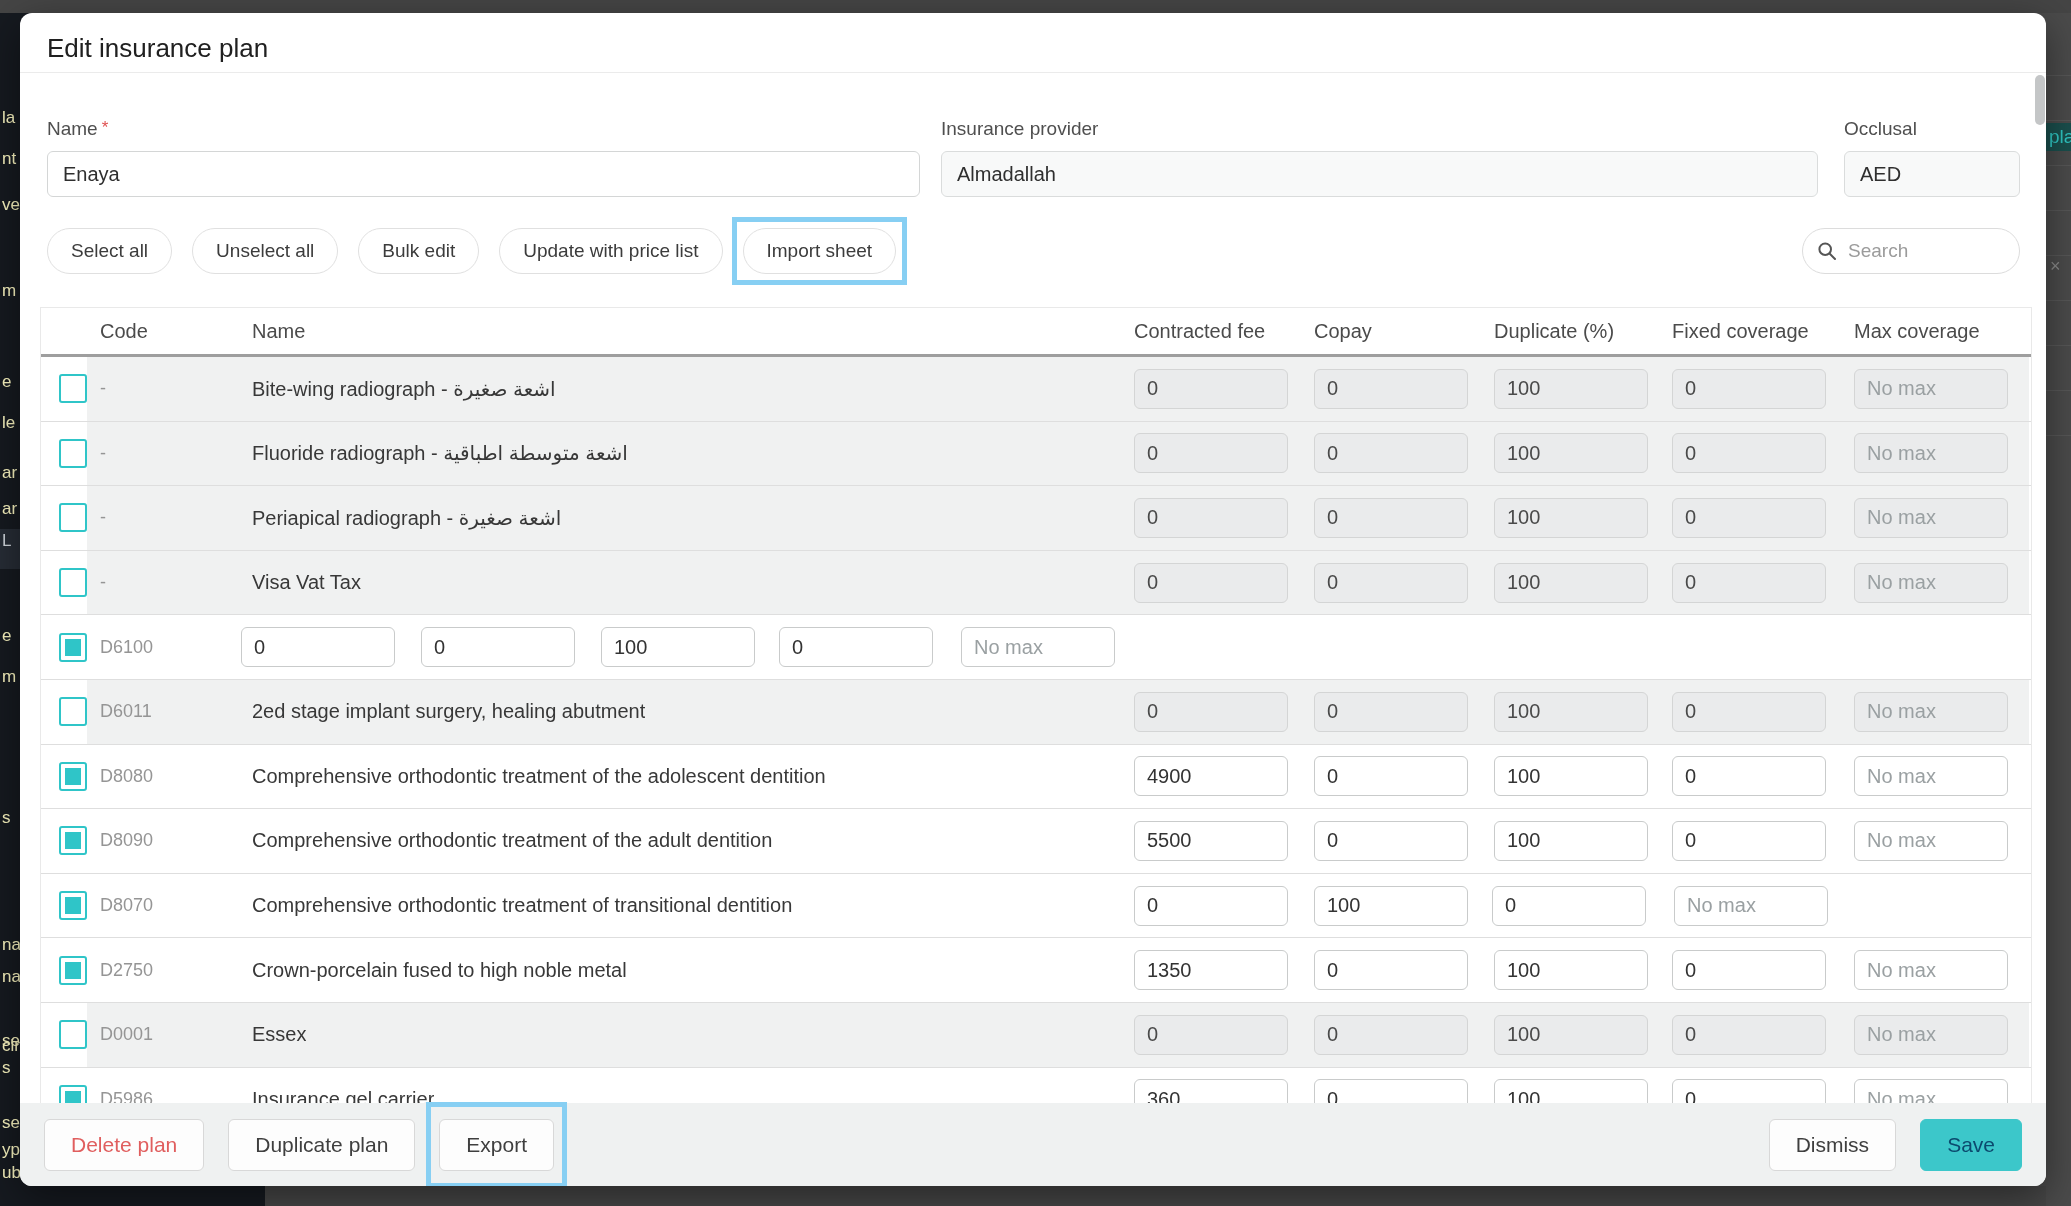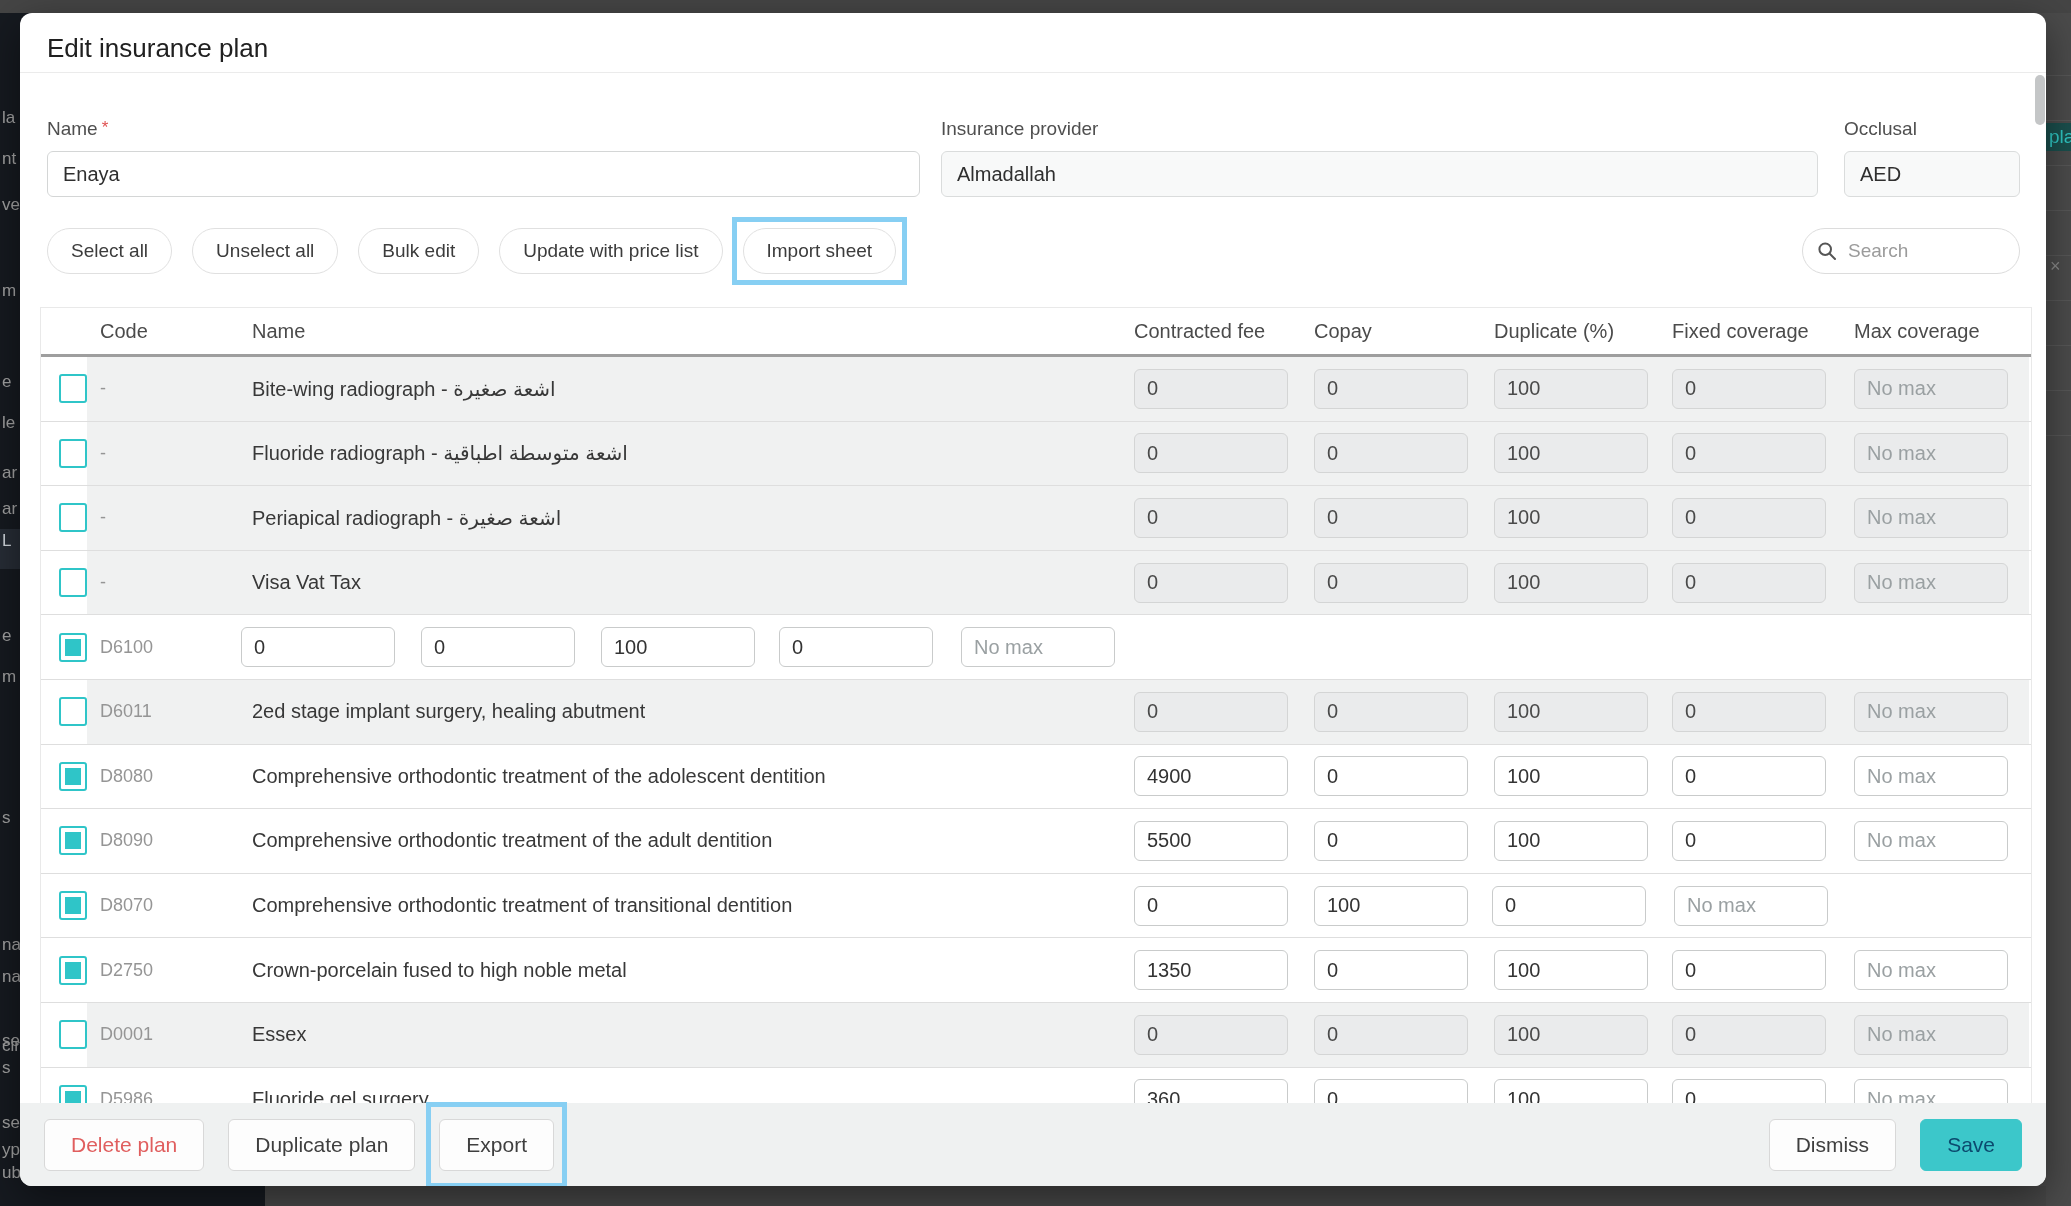--- a/index.html
+++ b/index.html
@@ -5,21 +5,21 @@
   html,body{margin:0;padding:0}
   body{
     width:2071px;height:1206px;position:relative;overflow:hidden;
     background:#4b4b4b;
     font-family:"Liberation Sans","DejaVu Sans",sans-serif;
     -webkit-font-smoothing:antialiased;
   }
   
   .topbar{position:absolute;left:0;top:0;width:100%;height:13px;background:#454545}
   .sidebar{position:absolute;left:0;top:13px;width:265px;height:1193px;background:#161a20;overflow:hidden}
-  .sidebar .frag{position:absolute;left:2px;color:#a3a3a3;font-size:17px;white-space:nowrap}
+  .sidebar .frag{position:absolute;left:2px;color:#fef9c3;font-size:17px;white-space:nowrap}
   .sidebar .hl-row{position:absolute;left:0;width:265px;height:40px;background:#272d36}
   .sidebar .frag.hl{color:#d2d7dd}
   .right-strip{position:absolute;right:0;top:13px;width:25px;height:1193px;background:#4b4b4b;overflow:hidden}
   .right-lines{position:absolute;left:0;top:62px;width:100%;height:400px;
     background:repeating-linear-gradient(to bottom,#575757 0 1px,transparent 1px 45px)}
   .right-chip{position:absolute;left:0;top:110px;width:25px;height:28px;background:#1a4f4d;
     color:#2fc7c4;font-size:19px;line-height:28px;padding-left:3px;overflow:hidden}
   .right-x{position:absolute;left:4px;top:243px;color:#8a8a8a;font-size:18px}
   .bottom-main{position:absolute;left:265px;bottom:0;width:1806px;height:20px;background:#474747}
 
@@ -458,21 +458,21 @@
           </div>
         </div>
         <div class="trow on">
           <div class="cell c-check">
             <span class="cb checked"></span>
           </div>
           <div class="cell c-code">
             <span class="code-txt">D5986</span>
           </div>
           <div class="cell c-name">
-            <span class="name-txt">Fluoride gel surgery</span>
+            <span class="name-txt">Insurance gel carrier</span>
           </div>
           <div class="cell c-fee">
             <input class="num" value="360" style="">
           </div>
           <div class="cell c-copay">
             <input class="num" value="0" style="">
           </div>
           <div class="cell c-cov">
             <input class="num" value="100" style="">
           </div>

